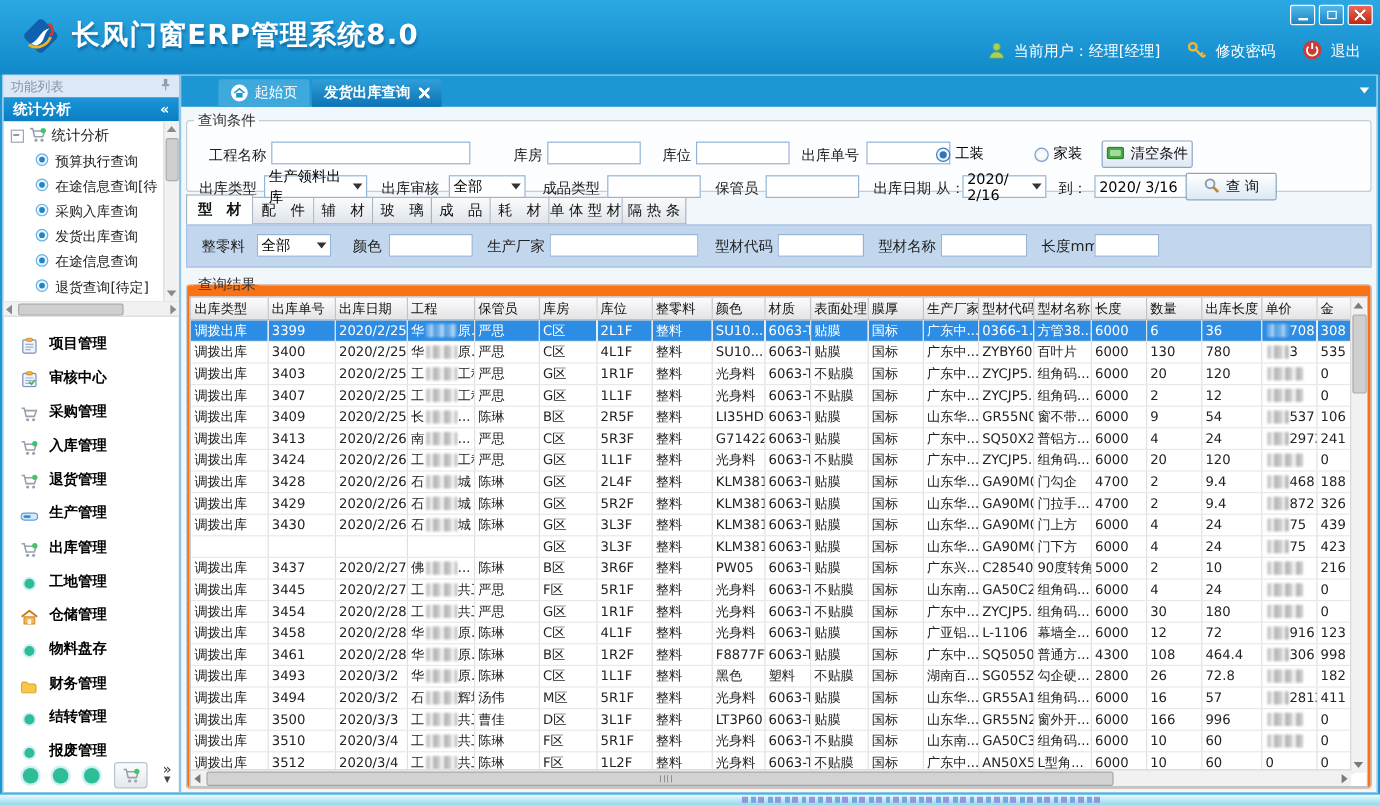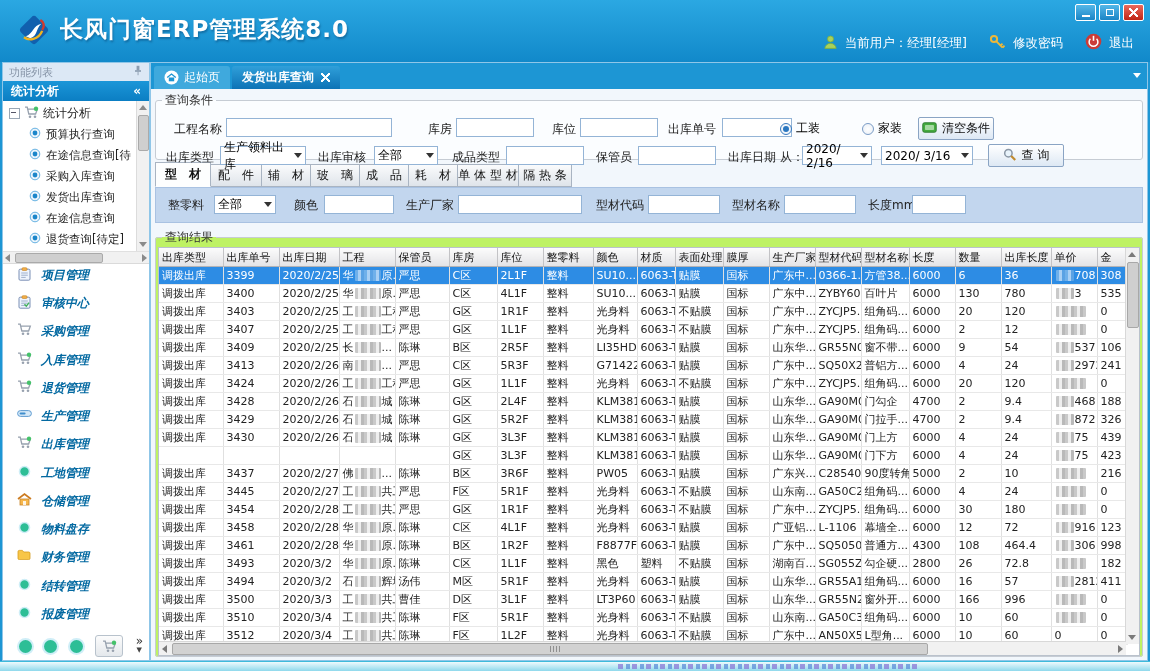--- a/index.html
+++ b/index.html
@@ -32,21 +32,21 @@
   .tree-vscroll .thumb{position:absolute;left:1px;top:14px;width:9px;height:34px;background:#cfcfcf;border:1px solid #aaa;border-radius:2px;}
   .arr{position:absolute;left:2px;width:0;height:0;border-left:4px solid transparent;border-right:4px solid transparent;}
   .arr.up{top:4px;border-bottom:5px solid #8a8a8a;}
   .arr.down{bottom:4px;border-top:5px solid #8a8a8a;}
   .tree-hscroll{height:11px;background:#f1f1f1;position:relative;flex:0 0 auto;border-bottom:1px solid #dadada;}
   .tree-hscroll .thumb{position:absolute;left:12px;top:1px;height:8px;width:86px;background:#cfcfcf;border:1px solid #aaa;border-radius:2px;}
   .harr{position:absolute;top:2px;width:0;height:0;border-top:4px solid transparent;border-bottom:4px solid transparent;}
   .harr.left{left:2px;border-right:5px solid #8a8a8a;}
   .harr.right{right:2px;border-left:5px solid #8a8a8a;}
   .modules{flex:1;display:flex;flex-direction:column;min-height:0;padding-top:3px;}
-  .module{flex:1;display:flex;align-items:flex-start;gap:9px;padding-left:13px;font-size:12px;font-weight:bold;color:#0369a1;font-style:italic;}
+  .module{flex:1;display:flex;align-items:flex-end;gap:9px;padding-left:13px;font-size:12px;font-weight:bold;color:#000000;}
   .module .mi{width:16px;display:flex;justify-content:center;flex:0 0 auto;}
   .side-bottom{height:24px;flex:0 0 auto;display:flex;align-items:center;justify-content:space-between;padding:0 6px 2px 16px;}
   .mini-dot{width:13px;height:13px;border-radius:50%;background:#2dbe96;box-shadow:0 0 0 2px #cfeef7;}
   .mini-btn{width:26px;height:20px;border:1px solid #b8c2cc;border-radius:3px;background:linear-gradient(#fcfcfc,#e4e8ec);display:flex;align-items:center;justify-content:center;}
   .chev{color:#333;font-size:12px;line-height:9px;text-align:center;}
   .chev small{display:block;font-size:7px;color:#444;}
   
   .main{flex:1;display:flex;flex-direction:column;min-width:0;background:#f2f7fc;border:1px solid #8fc6e8;}
   .tabstrip{height:26px;background:#1d96d4;display:flex;align-items:flex-end;padding-left:3px;gap:2px;position:relative;flex:0 0 auto;}
   .tab{height:23px;display:flex;align-items:center;gap:5px;padding:0 10px;color:#fff;font-size:12px;background:#3fa9dd;border-radius:3px 3px 0 0;}
@@ -67,21 +67,21 @@
   .radio{width:12px;height:12px;border:1px solid #7a9cc6;border-radius:50%;background:radial-gradient(#fff,#e8eef6);box-sizing:border-box;}
   .radio.on{border-color:#3a7bbf;}
   .radio.on::after{content:"";display:block;width:6px;height:6px;margin:2px;border-radius:50%;background:#2b77c0;}
   .qbtn{position:absolute;width:74px;height:21px;border:1px solid #8aa4c4;border-radius:2px;background:linear-gradient(#ffffff,#dde8f4);display:flex;align-items:center;justify-content:center;gap:5px;font-size:12px;color:#111;}
   
   .mat-tabs{display:flex;align-items:flex-end;height:23px;margin-top:4px;flex:0 0 auto;}
   .mat-tab{height:21px;border:1px solid #a9b4c2;border-left-width:0;background:linear-gradient(#fafbfc,#dfe4ea);display:flex;align-items:center;justify-content:center;font-size:12px;color:#111;}
   .mat-tab:first-child{border-left-width:1px;}
   .mat-tab.active{background:#fdfefe;height:23px;font-weight:bold;border-bottom-color:#fdfefe;}
   .filter-strip{height:34px;background:#c2d6ee;border:1px solid #a9c2e2;position:relative;flex:0 0 auto;}
-  .results-fs{margin-top:6px;flex:1;position:relative;display:flex;flex-direction:column;min-height:0;background:#bef264;}
+  .results-fs{margin-top:6px;flex:1;position:relative;display:flex;flex-direction:column;min-height:0;background:#f97316;}
   
   .grid-wrap{position:relative;margin:1px 2px 0 2px;flex:1;overflow:hidden;border:1px solid #bac2cc;background:#fff;}
   table.grid{border-collapse:collapse;table-layout:fixed;width:968px;}
   .grid th{height:18px;background:linear-gradient(#fcfcfc,#e3e3e6);border-right:1px solid #c3c3c6;border-bottom:1px solid #b3b3b6;font-weight:normal;font-size:11px;color:#111;text-align:left;padding:0 3px;white-space:nowrap;overflow:hidden;}
   .grid td{height:17px;border-right:1px solid #e0e0e0;border-bottom:1px solid #e8e8e8;font-size:11px;color:#222;padding:0 3px;white-space:nowrap;overflow:hidden;}
   .grid tr.sel td{background:#2d8ce4;color:#fff;}
   .mosaic{display:inline-block;height:11px;min-width:22px;margin:0 1px;vertical-align:-2px;border-radius:1px;background:repeating-linear-gradient(90deg,#c9c9c9 0 3px,#efefef 3px 6px,#b9b9b9 6px 9px);filter:blur(.7px);}
   tr.sel .mosaic{background:repeating-linear-gradient(90deg,#6fb0ea 0 3px,#a9d0f5 3px 6px,#5aa2e4 6px 9px);}
   .grid-vscroll{position:absolute;top:0;right:0;width:13px;height:396px;background:#f1f1f1;border-left:1px solid #d8d8d8;}
   .grid-vscroll .thumb{position:absolute;left:1px;top:14px;width:10px;height:64px;background:#cfcfcf;border:1px solid #a8a8a8;border-radius:2px;}
@@ -364,21 +364,21 @@
               <circle cx="11" cy="10.8" r="1.3" fill="#97a1ae"></circle>
               <circle cx="12" cy="2.8" r="2.2" fill="#45c26a"></circle>
             </svg>
           </span>
         <span class="chev"><span>»</span><small>▼</small></span>
       </div>
     </aside>
 
     <main class="main">
       <div class="tabstrip">
-        <span id="tab-bar-tabs" style="display:flex;align-items:flex-end;gap:2px;">
+        <span id="tab-bar-tabs" style="display:flex;align-items:flex-end;gap:2px;margin-left:28px;">
             <div class="tab">
               <span style="display: flex;">
                 <svg width="15" height="15" viewBox="0 0 15 15">
                   <circle cx="7.5" cy="7.5" r="7" fill="#fff"></circle>
                   <path d="M3.2 7.5L7.5 4l4.3 3.5" fill="none" stroke="#1d96d4" stroke-width="1.3"></path>
                   <rect x="4.8" y="7.5" width="5.4" height="3.8" fill="#1d96d4"></rect>
                 </svg>
               </span>
               <span>起始页</span>
             </div>
@@ -434,21 +434,21 @@
             <input class="qinput" style="left: 350px; width: 72px;">
             <span class="qlabel" style="left:440px">保管员</span>
             <input class="qinput" style="left: 482px; width: 72px;">
             <span class="qlabel" style="left:572px">出库日期</span>
             <span class="qlabel" style="left:624px">从：</span>
             <span class="qselect" style="left:646px;width:70px">
                 <span>2020/ 2/16</span>
                 <span class="caret"></span>
               </span>
             <span class="qlabel" style="left:726px">到：</span>
-            <span class="qselect" style="left:725px;width:92px">
+            <span class="qselect" style="left:756px;width:92px">
                 <span>2020/ 3/16</span>
                 <span class="caret"></span>
               </span>
             <span class="qbtn" style="left:832px;top:-1px">
               <span><svg width="14" height="13" viewBox="0 0 14 13">
                     <circle cx="5.4" cy="5.2" r="3.7" fill="#e8f3fb" stroke="#8a97a6" stroke-width="1.5"></circle>
                     <path d="M8.2 8l4 4" stroke="#c08a2e" stroke-width="2.2"></path>
                   </svg></span>
               <span>查 询</span>
             </span>

